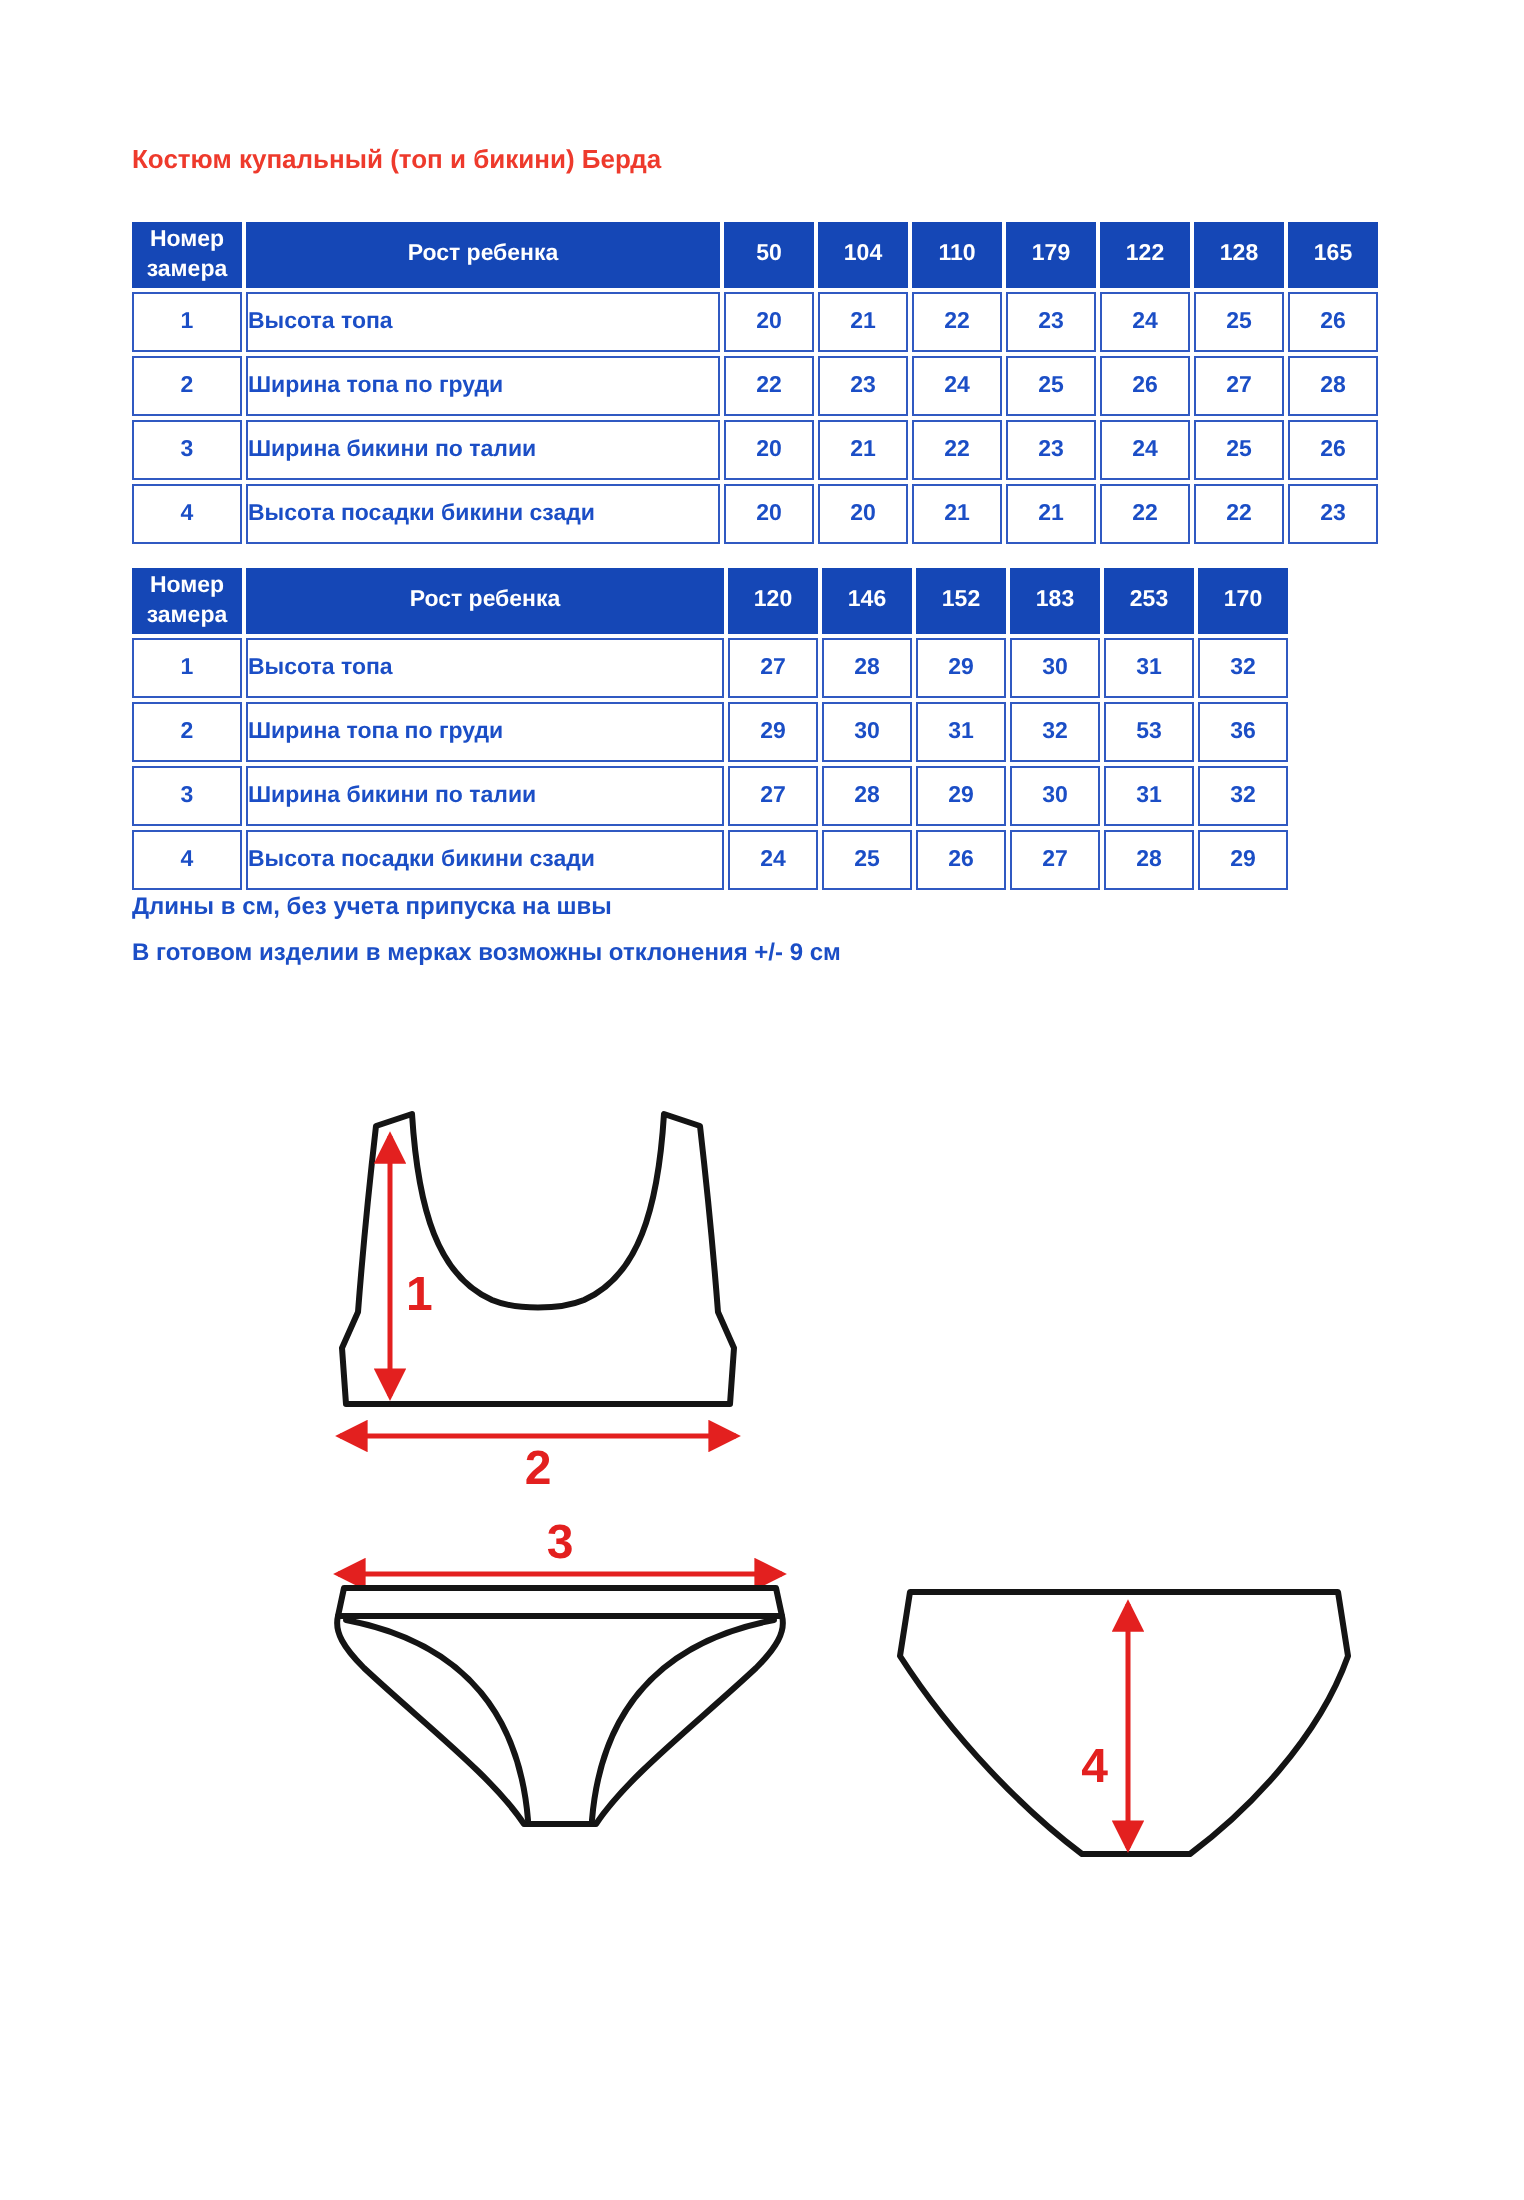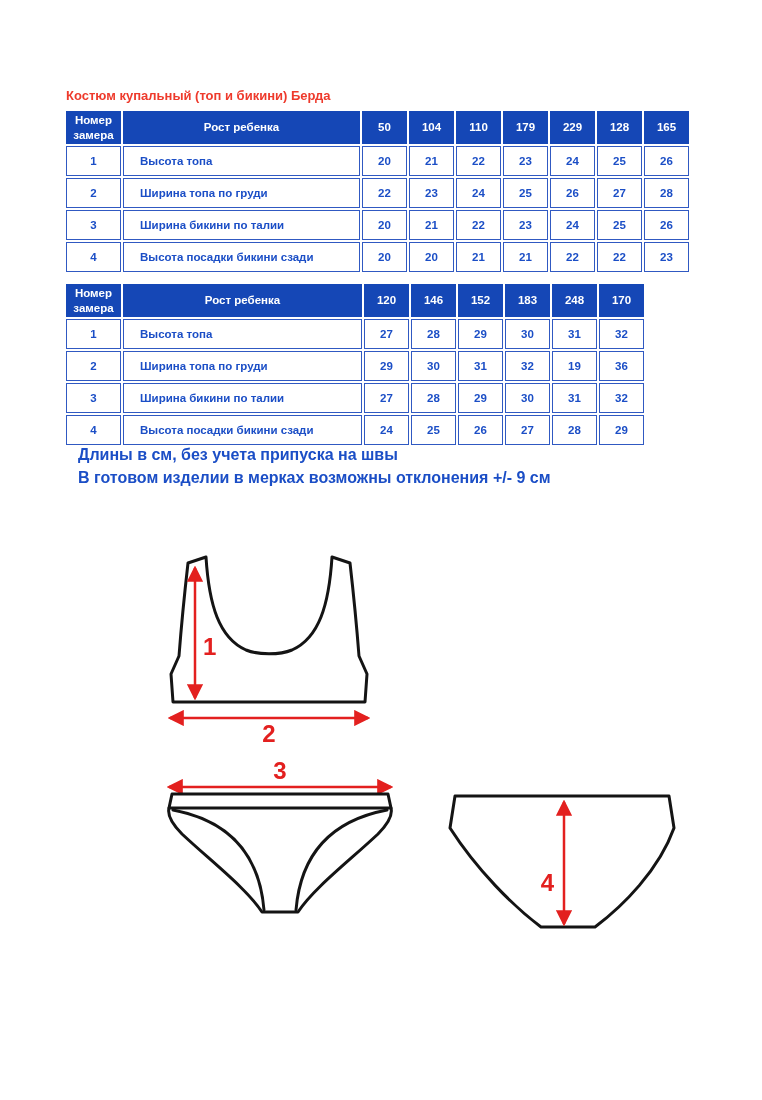--- a/index.html
+++ b/index.html
@@ -9,43 +9,43 @@
     --titlered:#ee3a2c;
     --arrowred:#e3201f;
     --ink:#141414;
   }
   html,body{margin:0;padding:0;}
   body{
     width:762px;height:1100px;position:relative;background:#ffffff;
     font-family:"Liberation Sans", sans-serif;overflow:hidden;
   }
   .title{
-    position:absolute;left:66px;top:88px;
+    position:absolute;left:66px;top:72px;
     font-size:13px;font-weight:700;color:var(--titlered);
   }
   table.size-table{
     position:absolute;border-collapse:separate;border-spacing:2px;
     table-layout:fixed;
   }
   #table-1{left:64px;top:109px;width:627px;}
   #table-2{left:64px;top:282px;width:582px;}
   table.size-table th{
     background:var(--accent);color:#ffffff;border:1px solid var(--accent);
     font-size:11.5px;font-weight:700;text-align:center;
     height:29px;padding:1px 2px;line-height:1.25;
   }
   table.size-table td{
     border:1px solid var(--cellborder);color:var(--textblue);
     font-size:11.5px;font-weight:700;text-align:center;
     height:26px;padding:1px 4px;background:#ffffff;
   }
-  table.size-table td.label{text-align:left;padding-left:16px;}
+  table.size-table td.label{text-align:left;padding-left:0;}
   .note{
-    position:absolute;left:78px;color:var(--textblue);
-    font-size:16px;font-weight:700;
+    position:absolute;left:66px;color:var(--textblue);
+    font-size:12px;font-weight:700;
   }
   #note-0{top:446px;}
   #note-1{top:469px;}
   .drawing{position:absolute;}
   #drawing-top{left:164px;top:550px;}
   #drawing-bottom-front{left:160px;top:760px;}
   #drawing-bottom-back{left:448px;top:788px;}
   .outline{fill:none;stroke:var(--ink);stroke-width:3;stroke-linejoin:round;stroke-linecap:round;}
   .thin-outline{fill:none;stroke:var(--ink);stroke-width:3;stroke-linejoin:round;stroke-linecap:round;}
   .arrow{stroke:var(--arrowred);stroke-width:2.5;fill:none;}
@@ -78,21 +78,21 @@
       <col style="width: 45px;">
     </colgroup>
     <thead>
       <tr>
         <th class="corner">Номер замера</th>
         <th>Рост ребенка</th>
         <th>50</th>
         <th>104</th>
         <th>110</th>
         <th>179</th>
-        <th>229</th>
+        <th>122</th>
         <th>128</th>
         <th>165</th>
       </tr>
     </thead>
     <tbody>
       <tr>
         <td class="num">1</td>
         <td class="label">Высота топа</td>
         <td>20</td>
         <td>21</td>
@@ -150,21 +150,21 @@
       <col style="width: 45px;">
     </colgroup>
     <thead>
       <tr>
         <th class="corner">Номер замера</th>
         <th>Рост ребенка</th>
         <th>120</th>
         <th>146</th>
         <th>152</th>
         <th>183</th>
-        <th>248</th>
+        <th>253</th>
         <th>170</th>
       </tr>
     </thead>
     <tbody>
       <tr>
         <td class="num">1</td>
         <td class="label">Высота топа</td>
         <td>27</td>
         <td>28</td>
         <td>29</td>
@@ -172,21 +172,21 @@
         <td>31</td>
         <td>32</td>
       </tr>
       <tr>
         <td class="num">2</td>
         <td class="label">Ширина топа по груди</td>
         <td>29</td>
         <td>30</td>
         <td>31</td>
         <td>32</td>
-        <td>19</td>
+        <td>53</td>
         <td>36</td>
       </tr>
       <tr>
         <td class="num">3</td>
         <td class="label">Ширина бикини по талии</td>
         <td>27</td>
         <td>28</td>
         <td>29</td>
         <td>30</td>
         <td>31</td>

